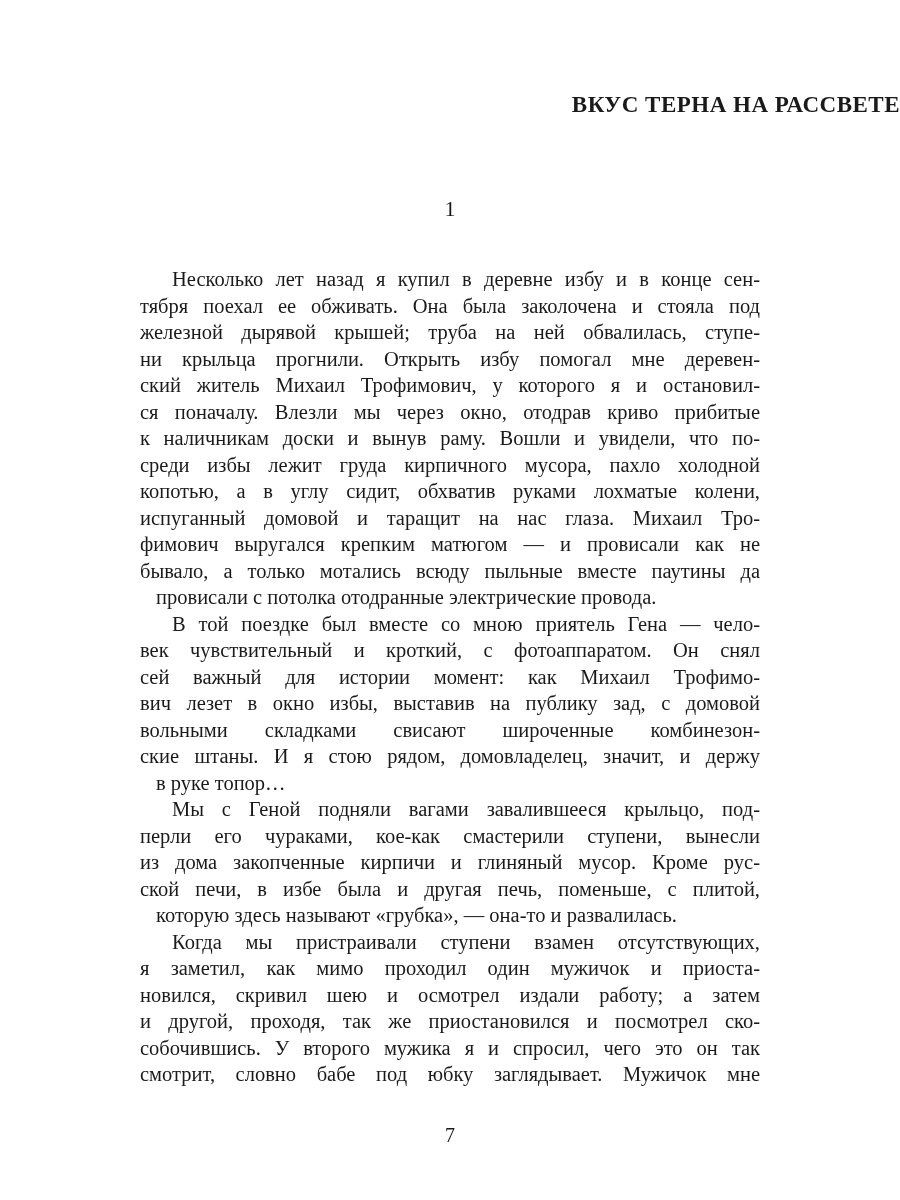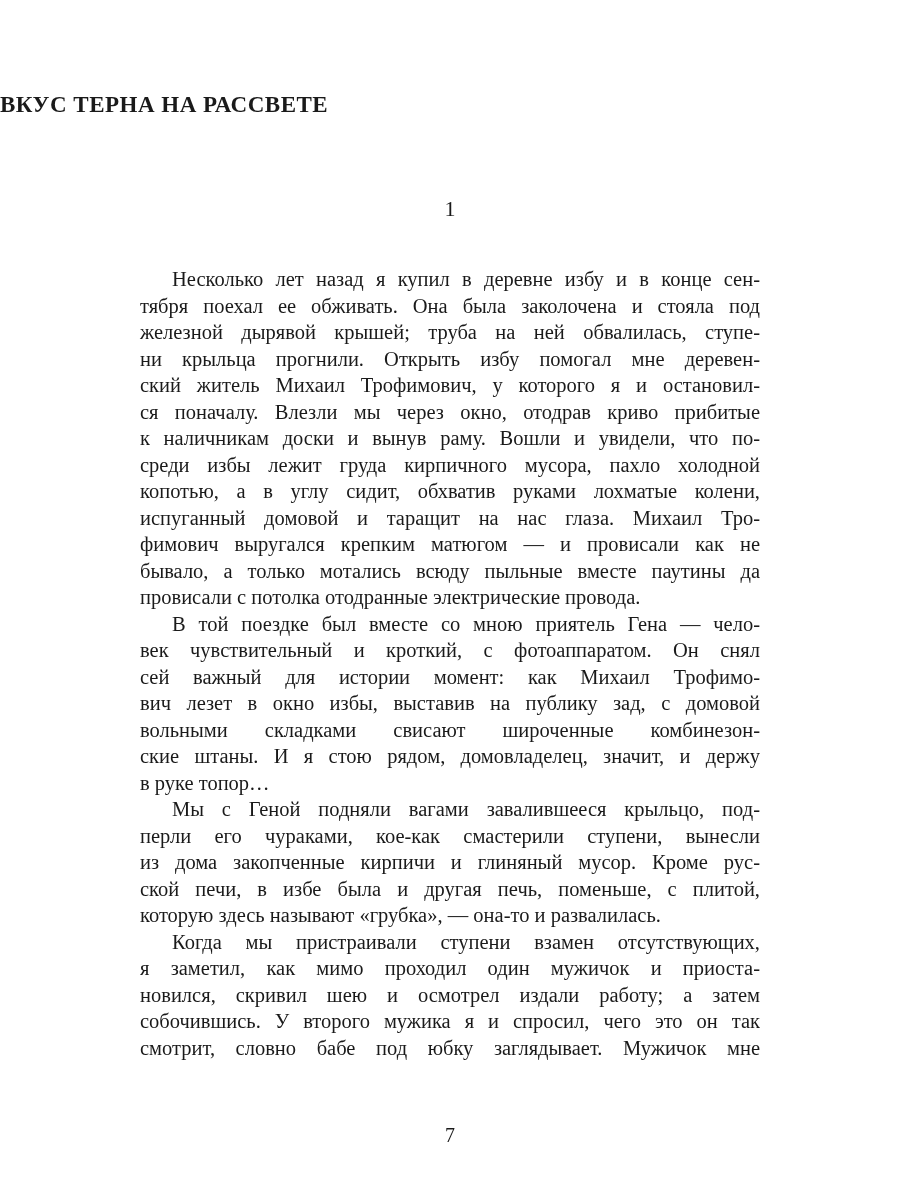--- a/index.html
+++ b/index.html
@@ -18,21 +18,21 @@
   .page {
     position: absolute;
     left: 0; top: 0;
     width: 900px; height: 1200px;
   }
   .title {
     position: absolute;
     top: 92px;
     left: 0;
     width: 900px;
-    text-align: left;
+    text-align: right;
     font-weight: bold;
     font-size: 23px;
     letter-spacing: 0.5px;
     margin: 0;
   }
   .chapter-num {
     position: absolute;
     top: 196px;
     left: 0;
     width: 900px;
@@ -50,20 +50,21 @@
   }
   .line {
     display: block;
     white-space: nowrap;
     text-align: justify;
     text-align-last: justify;
     height: 26.5px;
   }
   .line.last {
     text-align-last: left;
+    margin-left: 16px;
   }
   .line.indent {
     padding-left: 32px;
   }
   .page-number {
     position: absolute;
     top: 1124px;
     left: 0;
     width: 900px;
     text-align: center;
@@ -98,17 +99,18 @@
       <span class="line">ские штаны. И я стою рядом, домовладелец, значит, и держу</span>
       <span class="line last">в руке топор…</span>
       <span class="line indent">Мы с Геной подняли вагами завалившееся крыльцо, под-</span>
       <span class="line">перли его чураками, кое-как смастерили ступени, вынесли</span>
       <span class="line">из дома закопченные кирпичи и глиняный мусор. Кроме рус-</span>
       <span class="line">ской печи, в избе была и другая печь, поменьше, с плитой,</span>
       <span class="line last">которую здесь называют «грубка», — она-то и развалилась.</span>
       <span class="line indent">Когда мы пристраивали ступени взамен отсутствующих,</span>
       <span class="line">я заметил, как мимо проходил один мужичок и приоста-</span>
       <span class="line">новился, скривил шею и осмотрел издали работу; а затем</span>
+      <span class="line">и другой, проходя, так же приостановился и посмотрел ско-</span>
       <span class="line">собочившись. У второго мужика я и спросил, чего это он так</span>
       <span class="line">смотрит, словно бабе под юбку заглядывает. Мужичок мне</span>
     </div>
   <div class="page-number">7</div>
 </div>
 
 </body></html>

